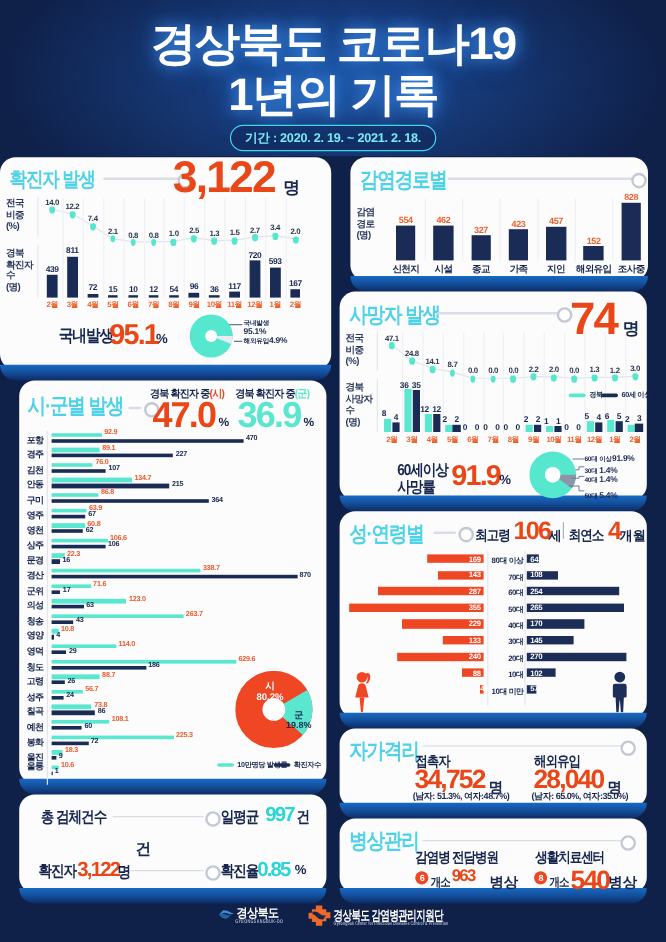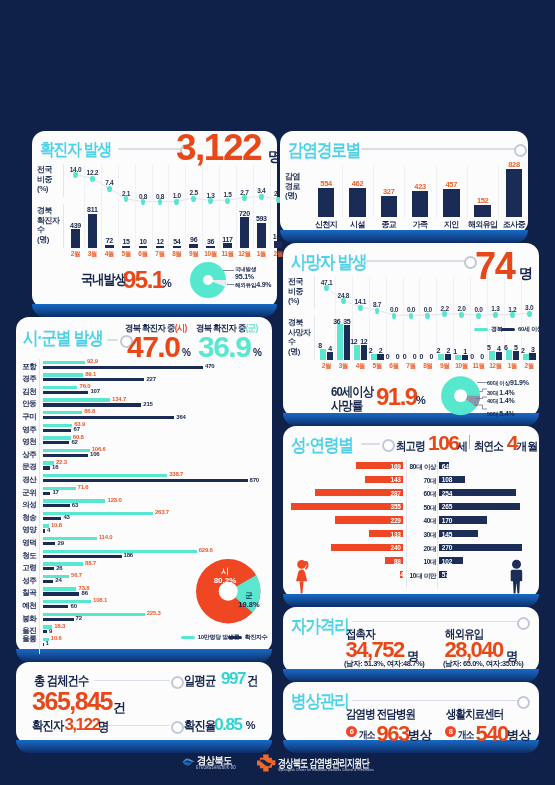--- a/index.html
+++ b/index.html
@@ -58,22 +58,29 @@
   .footer{position:absolute;left:0;top:0;width:555px;height:785px;pointer-events:none;}
   .f-kr{position:absolute;color:#fff;font-size:10.5px;font-weight:bold;letter-spacing:-.5px;white-space:nowrap;transform-origin:0 0;transform:scaleX(.875);}
   .f-en{position:absolute;color:#aab6cc;font-size:4.6px;font-weight:bold;letter-spacing:.5px;white-space:nowrap;transform-origin:0 0;transform:scaleX(.67);}
   .f-kr2{position:absolute;color:#fff;font-size:11.5px;font-weight:bold;letter-spacing:-.6px;white-space:nowrap;transform-origin:0 0;transform:scaleX(.684);}
   .f-en2{position:absolute;color:#aab6cc;font-size:4.4px;font-weight:bold;letter-spacing:.15px;white-space:nowrap;transform-origin:0 0;transform:scaleX(.669);}
 </style>
 </head>
 <body>
 
 <div class="page">
+  <div class="hdr">
+    <div class="title">
+      <div>경상북도 코로나19</div>
+      <div>1년의 기록</div>
+    </div>
+    <div class="pill">기간 : 2020. 2. 19. ~ 2021. 2. 18.</div>
+  </div>
 
-  <div class="card" style="left:32px;top:131px;width:245px;height:177px">
+  <div class="card" style="left:0;top:131px;width:276px;height:177px">
     <div class="sh" style="left:8px;top:7px;font-size:17px">확진자 발생</div>
     <div class="shline" style="left:86px;top:17px;width:66px;height:1.5px"></div>
     <div class="shdot" style="left:148px;top:13px"></div>
     <div class="bignum" style="left:144px;top:-4px;font-size:37px">3,122</div>
     <div class="unit" style="left:236px;top:17px;font-size:14px">명</div>
     <div class="axlab" style="left:5px;top:34px;width:30px">
         <div>전국</div>
         <div>비중</div>
         <div>(%)</div>
       </div>
@@ -321,21 +328,20 @@
     <div class="lgi" style="left:164.8px;top:316px"><i style="background:#5ae7cf"></i><span>10만명당 발생률</span></div>
     <div class="lgi" style="left:211.7px;top:316px"><i style="background:#1a2c55"></i><span>확진자수</span></div>
   </div>
   <div class="card" style="left:16px;top:662px;width:256px;height:82px">
     <div class="kl" style="left:17.5px;top:9.5px;font-size:13px;color:#17264d">총 검체건수</div>
     <div class="shline" style="left:78.4px;top:17.8px;width:76px;height:1.5px"></div>
     <div class="shdot" style="left:154.5px;top:14px"></div>
     <div class="kl" style="left:168.4px;top:9.5px;font-size:13px;color:#17264d">일평균</div>
     <div class="bignum" style="left:205px;top:6.5px;font-size:17px;color:#2fd4d4">997</div>
     <div class="kl" style="left:230.6px;top:9.5px;font-size:13px;color:#17264d">건</div>
-    <div class="bignum" style="left:16.1px;top:24.5px;font-size:25px">365,845</div>
     <div class="unit" style="left:96.9px;top:36.5px;font-size:13px">건</div>
     <div class="kl" style="left:16.1px;top:55px;font-size:13px;color:#17264d">확진자</div>
     <div class="bignum" style="left:48.4px;top:52.5px;font-size:17px">3,122</div>
     <div class="kl" style="left:82.1px;top:56px;font-size:13px;color:#17264d">명</div>
     <div class="shline" style="left:92.3px;top:62.6px;width:62px;height:1.5px"></div>
     <div class="shdot" style="left:154.5px;top:58.8px"></div>
     <div class="kl" style="left:168.4px;top:55px;font-size:13px;color:#17264d">확진율</div>
     <div class="bignum" style="left:198.3px;top:52.5px;font-size:17px;color:#2fd4d4">0.85</div>
     <div class="unit" style="left:229.7px;top:57px;font-size:11px">%</div>
   </div>
@@ -348,21 +354,21 @@
     <div class="f-kr" style="left:196.5px;top:753.5px">경상북도</div>
     <div class="f-en" style="left:196px;top:764.6px">GYEONGSANGBUK-DO</div>
     <svg width="19" height="18" style="position:absolute;left:256.5px;top:753.6px">
       <path d="M6.2 0.6 h5.4 v3.1 h3.3 v2.5 h3.4 v5 h-3.4 v2.6 h-3.3 v3.6 h-5.4 v-3.1 h-3.3 v-2.7 h-3 v-5 h3 v-2.9 h3.3 Z" fill="#ef6a2a"></path>
       <path d="M3.4 5.8 q3.5-0.8 6 1.6 q2 1.9 5.2 1.5 l-2.3 3.4 q-3.6 0.3 -5.6-2.3 q-1.4-1.8 -3.3-2.3 Z" fill="#17264d"></path>
     </svg>
     <div class="f-kr2" style="left:278.4px;top:755.5px">경상북도 감염병관리지원단</div>
     <div class="f-en2" style="left:277.8px;top:766.9px">Gyeongbuk Center for Infectious Diseases Control &amp; Prevention</div>
   </div>
 
-  <div class="card" style="left:280px;top:131px;width:248px;height:103px">
+  <div class="card" style="left:292px;top:131px;width:248px;height:103px">
     <div class="sh" style="left:8px;top:7px;font-size:18px">감염경로별</div>
     <div class="shline" style="left:81px;top:17px;width:154px;height:1.5px"></div>
     <div class="shdot" style="left:234px;top:13px"></div>
     <div class="axlab" style="left:5px;top:41px;width:30px">
         <div>감염</div>
         <div>경로</div>
         <div>(명)</div>
       </div>
     <div id="c2chart" style="position:absolute;left:0;top:0;width:256px;height:103px">
         <div class="bar" style="left:37.8px;top:56.9px;width:16.6px;height:29.4px"></div>
@@ -617,21 +623,21 @@
     <div class="unit" style="left:223.3px;top:41px;font-size:12px">명</div>
     <div class="qnote" style="left:160px;top:51.5px">(남자: 65.0%, 여자:35.0%)</div>
   </div>
   <div class="card" style="left:283px;top:682px;width:256px;height:62px">
     <div class="sh" style="left:8px;top:7px;font-size:18px">병상관리</div>
     <div class="shline" style="left:69px;top:17.7px;width:167px;height:1.5px"></div>
     <div class="shdot" style="left:234px;top:13.7px"></div>
     <div class="kl" style="left:62.9px;top:24.2px;font-size:12px">감염병 전담병원</div>
     <div class="bullet" style="left:63.3px;top:44.1px"><span>6</span></div>
     <div class="kl" style="left:75.7px;top:45.5px;font-size:10px">개소</div>
-    <div class="bignum" style="left:93.5px;top:38.5px;font-size:22px">963</div>
+    <div class="bignum" style="left:93.5px;top:38.5px;font-size:14px">963</div>
     <div class="unit" style="left:124.9px;top:44.5px;font-size:12px">병상</div>
     <div class="kl" style="left:162.6px;top:24.2px;font-size:12px">생활치료센터</div>
     <div class="bullet" style="left:162.3px;top:44.1px"><span>8</span></div>
     <div class="kl" style="left:174.7px;top:45.5px;font-size:10px">개소</div>
     <div class="bignum" style="left:192.5px;top:38.5px;font-size:22px">540</div>
     <div class="unit" style="left:223.9px;top:44.5px;font-size:12px">병상</div>
   </div>
 </div>
 
 </body></html>

